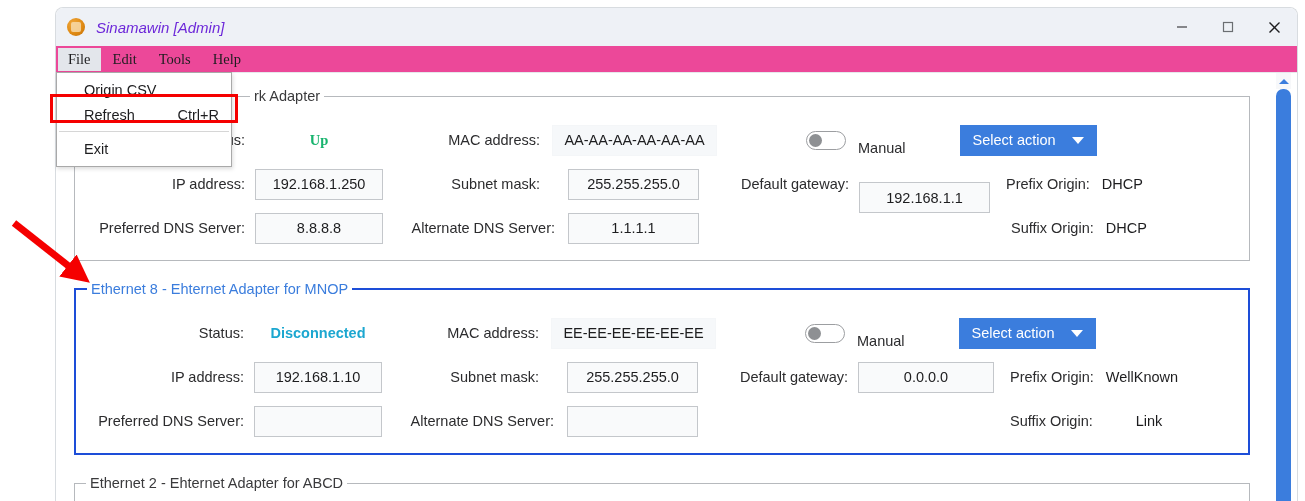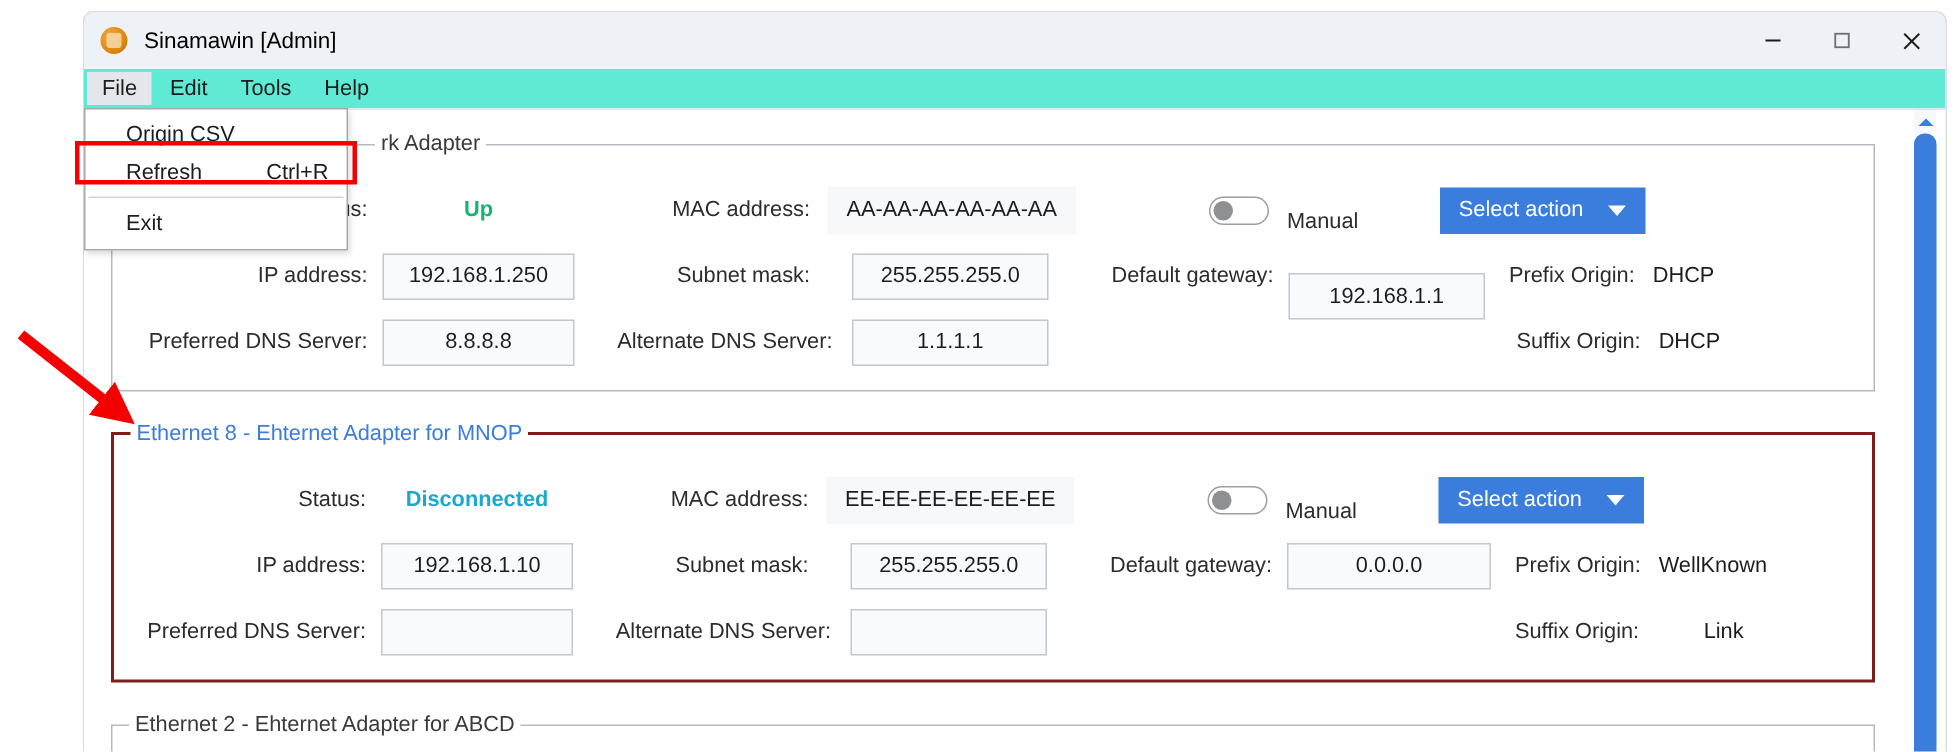--- a/index.html
+++ b/index.html
@@ -50,47 +50,49 @@
     position: absolute;
     left: 4px; top: 4px;
     width: 10px; height: 10px;
     border-radius: 2px;
     background: #f7d9a8;
     opacity: .85;
   }
   #app-title {
     margin-left: 11px;
     font-size: 15px;
-    color: #000000;
-    white-space: nowrap;
+    color: #6d28d9;
+    white-space: nowrap;
+    font-style: italic;
   }
   #window-controls {
     margin-left: auto;
     display: flex;
     height: 38px;
   }
   .win-btn {
     width: 46px;
     height: 38px;
     display: flex;
     align-items: center;
     justify-content: center;
     color: #1d1d1f;
   }
   .win-btn svg { display: block; }
 
   
   #menu-bar {
     height: 27px;
-    background: #5eead4;
+    background: #ec4899;
     display: flex;
     align-items: center;
     border-bottom: 1px solid #e6e8ec;
     position: relative;
     z-index: 40;
+    font-family: Liberation Serif, serif;
   }
   .menu-item {
     font-size: 14.5px;
     color: #1d1d1f;
     padding: 3px 10px;
     margin-left: 2px;
     white-space: nowrap;
   }
   .menu-item.active { background: #e3e6eb; }
 
@@ -145,21 +147,21 @@
   }
 
   
   .adapter-panel {
     position: absolute;
     left: 18px;
     width: 1176px;
     border: 1px solid #b6b9bd;
     background: #ffffff;
   }
-  .adapter-panel.selected { border: 2px solid #7f1d1d; }
+  .adapter-panel.selected { border: 2px solid #1d4ed8; }
 
   .panel-legend {
     position: absolute;
     top: -9px;
     left: 11px;
     background: #ffffff;
     padding: 0 4px;
     font-size: 14.5px;
     color: #3a3a3c;
     white-space: nowrap;
@@ -343,21 +345,21 @@
     <div class="menu-item">Help</div>
   </div>
 
   <div id="content-area">
 
     <div class="adapter-panel" id="panel-0" style="top:23px;height:165px;">
       <div class="panel-legend" style="left:175px;">rk Adapter</div>
 
       <div class="panel-row" style="margin-top:21px;">
         <div class="lbl" style="width:115px;margin-left:55px;">Status:</div>
-        <div class="val-static status-up" style="width:128px;margin-left:10px;">Up</div>
+        <div class="val-static status-up" style="width:128px;margin-left:10px;font-family:Liberation Serif, serif;">Up</div>
         <div class="lbl" style="width:145px;margin-left:12px;">MAC address:</div>
         <div class="field readonly" style="width:165px;margin-left:12px;">AA-AA-AA-AA-AA-AA</div>
         <div class="toggle" style="margin-left:89px;">
             <div class="knob"></div>
           </div>
         <div class="toggle-label">Manual</div>
         <div class="action-button" style="margin-left:54px;">
           <span>Select action</span>
           <span class="caret"></span>
         </div>

